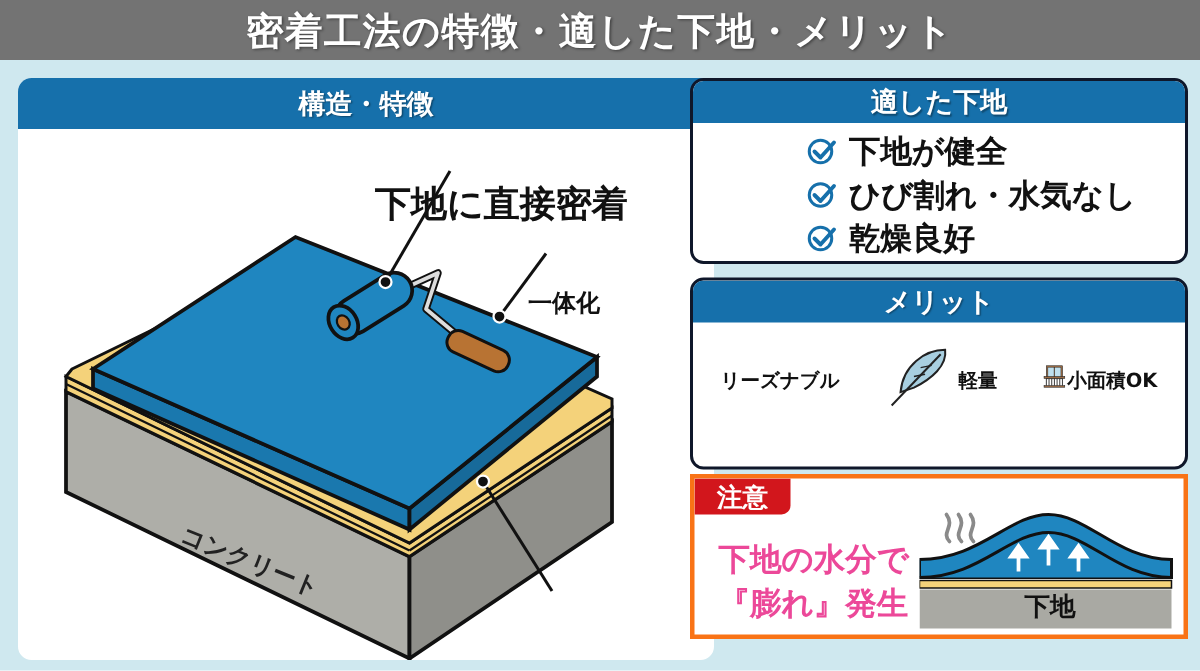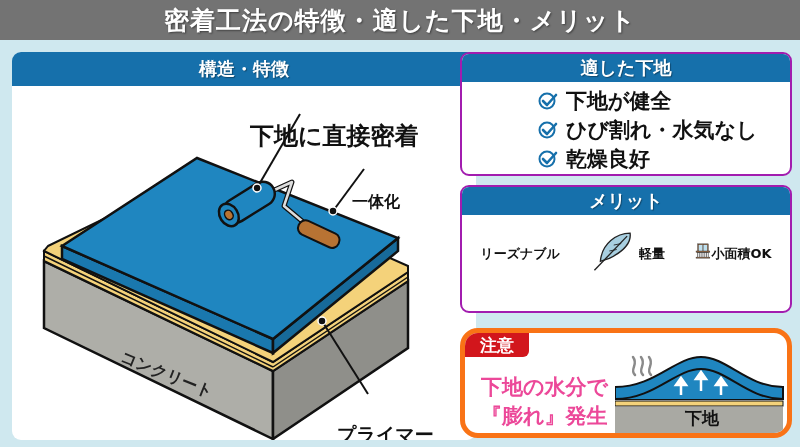--- a/index.html
+++ b/index.html
@@ -21,25 +21,25 @@
     position:absolute; background:#fff; border-radius:9px; overflow:hidden;
     box-sizing:border-box;
   }
   .panel-head {
     background:#1670ab; color:#fff; font-weight:bold;
     display:flex; align-items:center; justify-content:center;
     text-shadow:1px 1px 1px rgba(0,0,0,.35);
   }
   #p-struct { left:12px; top:52px; width:464px; height:388px; }
   #p-struct .panel-head { height:34px; font-size:18px; }
-  #p-suit { left:460px; top:52px; width:332px; height:124px; border:2px solid #a21caf; }
+  #p-suit { left:460px; top:52px; width:332px; height:124px; border:2px solid #0f172a; }
   #p-suit .panel-head { height:28px; font-size:18px; }
-  #p-merit { left:460px; top:185px; width:332px; height:128px; border:2px solid #a21caf; }
+  #p-merit { left:460px; top:185px; width:332px; height:128px; border:2px solid #0f172a; }
   #p-merit .panel-head { height:28px; font-size:18px; }
-  #p-warn { left:460px; top:328px; width:332px; height:110px; border:5px solid #f97316; border-radius:18px; }
+  #p-warn { left:460px; top:316px; width:332px; height:110px; border:3px solid #f97316; border-radius:0; }
 
   .suit-list { list-style:none; margin:0; padding:4px 0 0 76px; }
   .suit-list li { display:flex; align-items:center; height:29px; font-size:21px; font-weight:bold; color:#111; }
   .suit-list li svg { margin-right:8px; flex:none; }
 
   .merit-row { display:flex; justify-content:space-around; padding:6px 4px 0 4px; }
   .merit-item { width:78px; display:flex; flex-direction:row; align-items:center; }
   .merit-item svg { height:60px; width:70px; }
   .merit-label { font-size:13px; font-weight:bold; color:#111; margin-top:6px; white-space:nowrap; }
 
@@ -93,21 +93,20 @@
     <line x1="245" y1="102" x2="288" y2="28" stroke="#111" stroke-width="2"></line>
     <circle cx="245" cy="102" r="4" fill="#111" stroke="#fff" stroke-width="1.5"></circle>
     <line x1="321" y1="125" x2="352" y2="83" stroke="#111" stroke-width="2"></line>
     <circle cx="321" cy="125" r="4" fill="#111" stroke="#fff" stroke-width="1.5"></circle>
     <line x1="310" y1="235" x2="356" y2="308" stroke="#111" stroke-width="2"></line>
     <circle cx="310" cy="235" r="4" fill="#111" stroke="#fff" stroke-width="1.5"></circle>
   </svg>
 
   <div class="lbl" style="left:238px;top:68px;font-size:24px;">下地に直接密着</div>
   <div class="lbl" style="left:340px;top:140px;font-size:16px;">一体化</div>
-  <div class="lbl" style="left:325px;top:370px;font-size:19px;">プライマー</div>
   <div class="lbl" style="left:113px;top:295px;font-size:16px;transform:rotate(22deg);transform-origin:left top;color:#222;">コンクリート</div>
 </div>
 
 <div class="panel" id="p-suit">
   <div class="panel-head">適した下地</div>
   <ul class="suit-list">
     <li>
       <svg width="20" height="20" viewBox="0 0 20 20">
           <circle cx="9" cy="10" r="7.5" fill="none" stroke="#1670ab" stroke-width="2"></circle>
           <path d="M5,10 L9,14 L18,4" fill="none" stroke="#1670ab" stroke-width="2.6" stroke-linecap="round" stroke-linejoin="round"></path>

